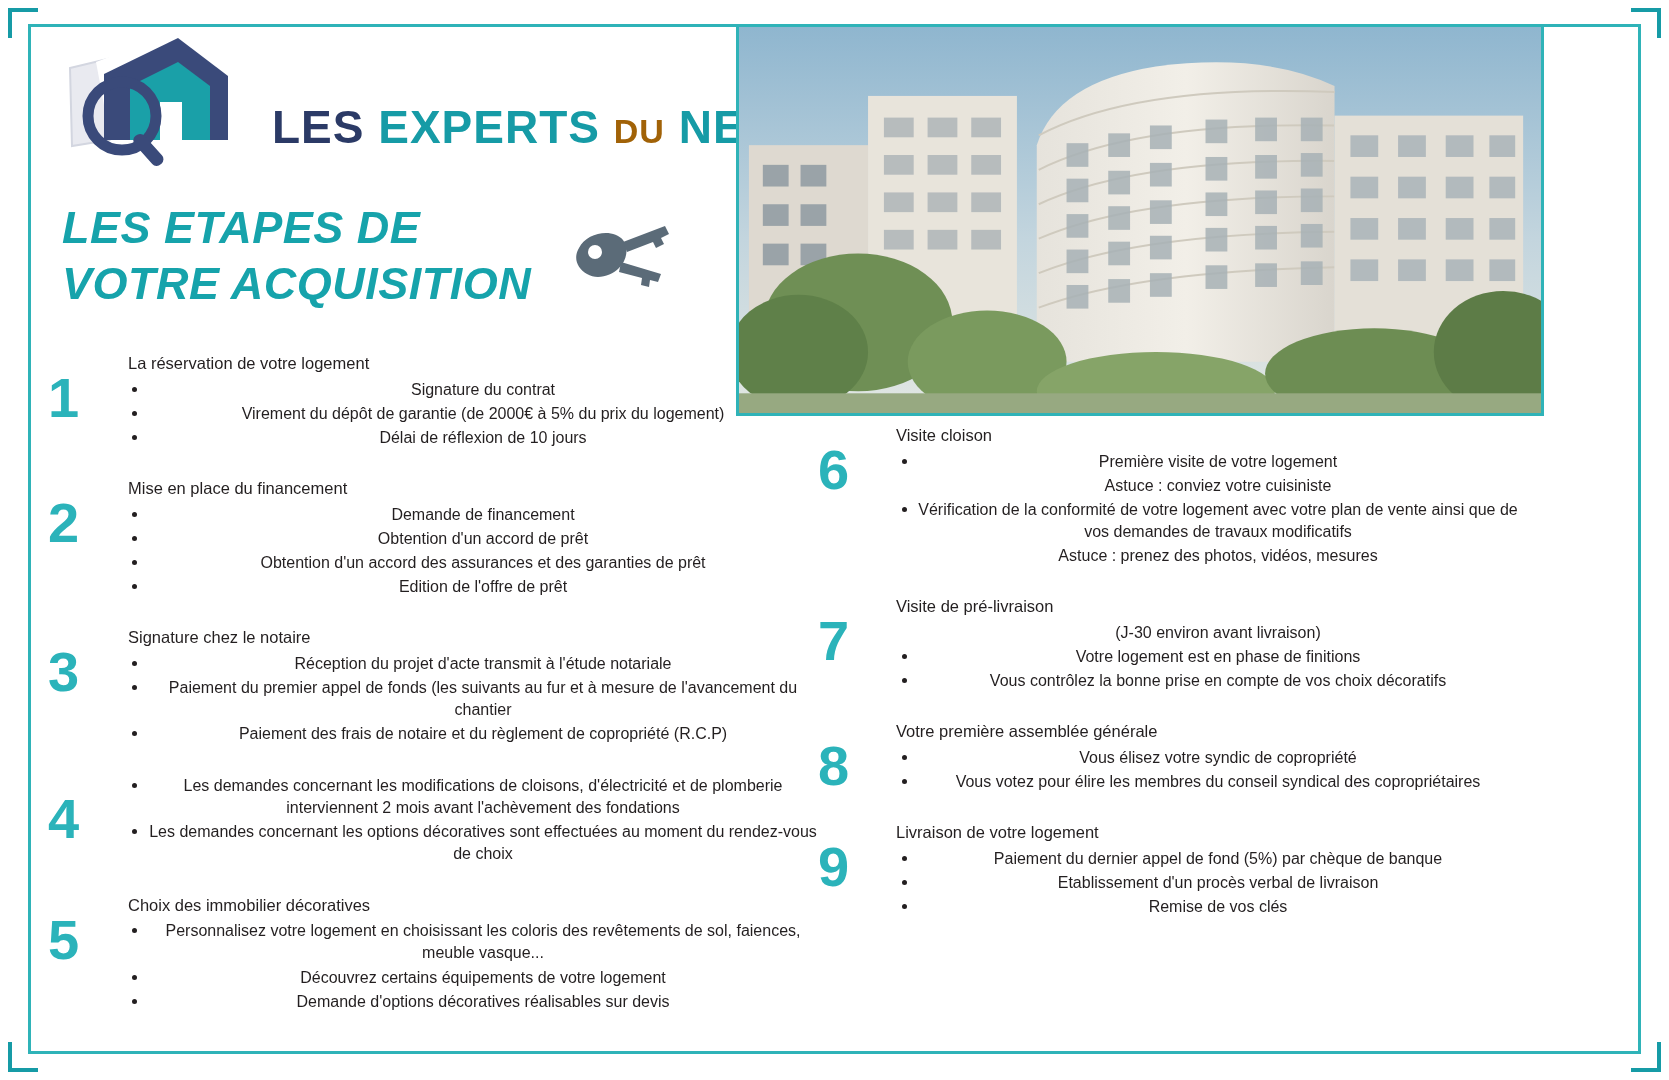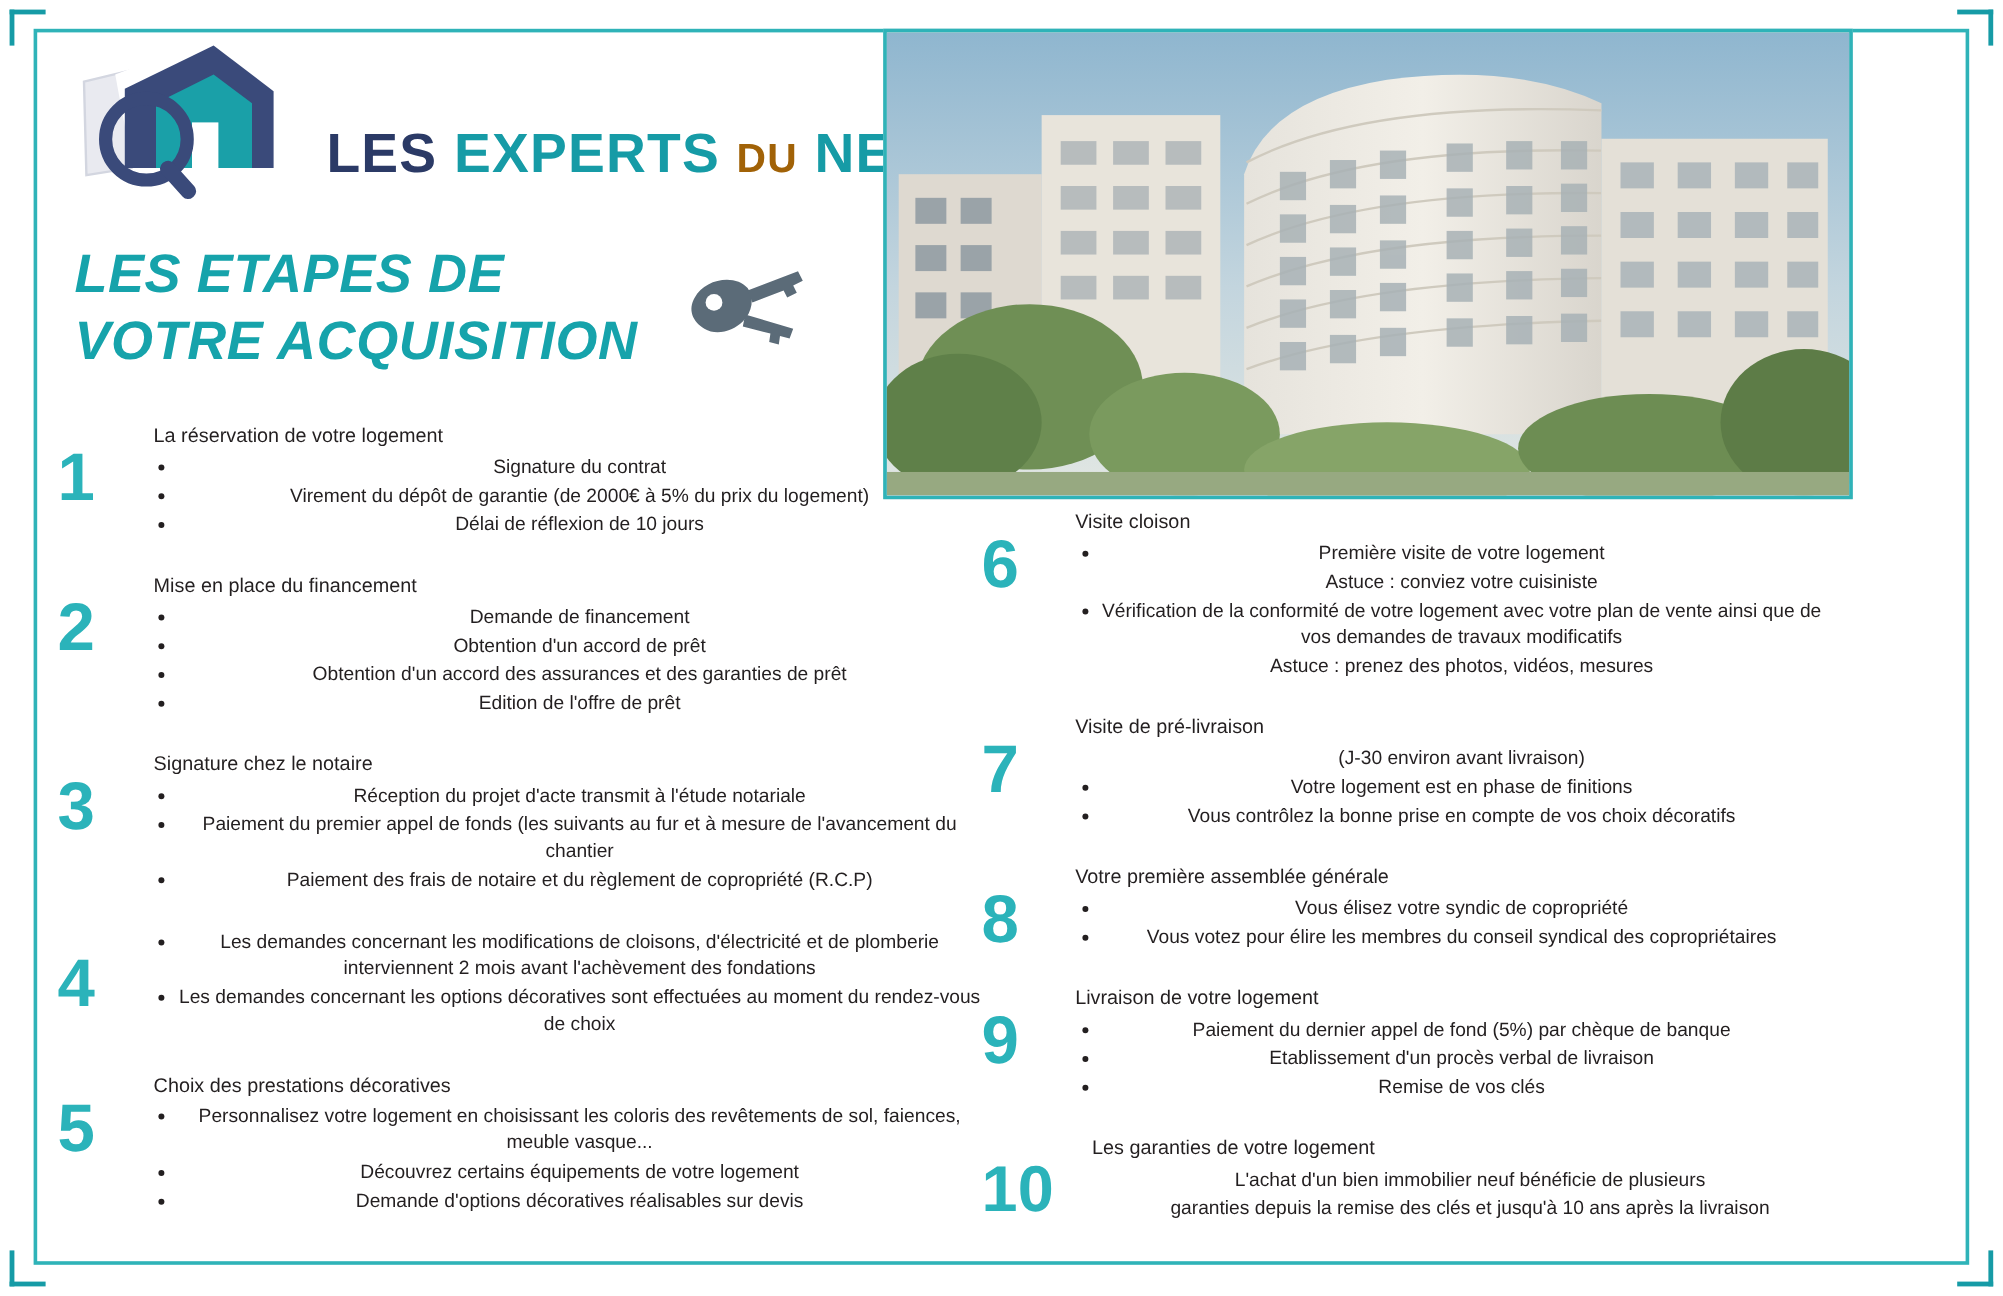--- a/index.html
+++ b/index.html
@@ -368,21 +368,21 @@
         <ul class="points">
           <li class="bullet">Les demandes concernant les modifications de cloisons, d'électricité et de plomberie interviennent 2 mois avant l'achèvement des fondations</li>
           <li class="bullet">Les demandes concernant les options décoratives sont effectuées au moment du rendez-vous de choix</li>
         </ul>
       </div>
     </div>
 
     <div class="step">
       <div class="num">5</div>
       <div class="body">
-        <div class="step-title">Choix des prestations décoratives</div>
+        <div class="step-title">Choix des immobilier décoratives</div>
         <ul class="points">
           <li class="bullet">Personnalisez votre logement en choisissant les coloris des revêtements de sol, faiences, meuble vasque...</li>
           <li class="bullet">Découvrez certains équipements de votre logement</li>
           <li class="bullet">Demande d'options décoratives réalisables sur devis</li>
         </ul>
       </div>
     </div>
 
   </div>
 
@@ -429,26 +429,16 @@
       <div class="body">
         <div class="step-title">Livraison de votre logement</div>
         <ul class="points">
           <li class="bullet">Paiement du dernier appel de fond (5%) par chèque de banque</li>
           <li class="bullet">Etablissement d'un procès verbal de livraison</li>
           <li class="bullet">Remise de vos clés</li>
         </ul>
       </div>
     </div>
 
-    <div class="step">
-      <div class="num wide">10</div>
-      <div class="body">
-        <div class="step-title">Les garanties de votre logement</div>
-        <ul class="points">
-          <li class="plain">L'achat d'un bien immobilier neuf bénéficie de plusieurs</li>
-          <li class="plain">garanties depuis la remise des clés et jusqu'à 10 ans après la livraison</li>
-        </ul>
-      </div>
-    </div>
 
   </div>
 
 </div>
 
 </body></html>

